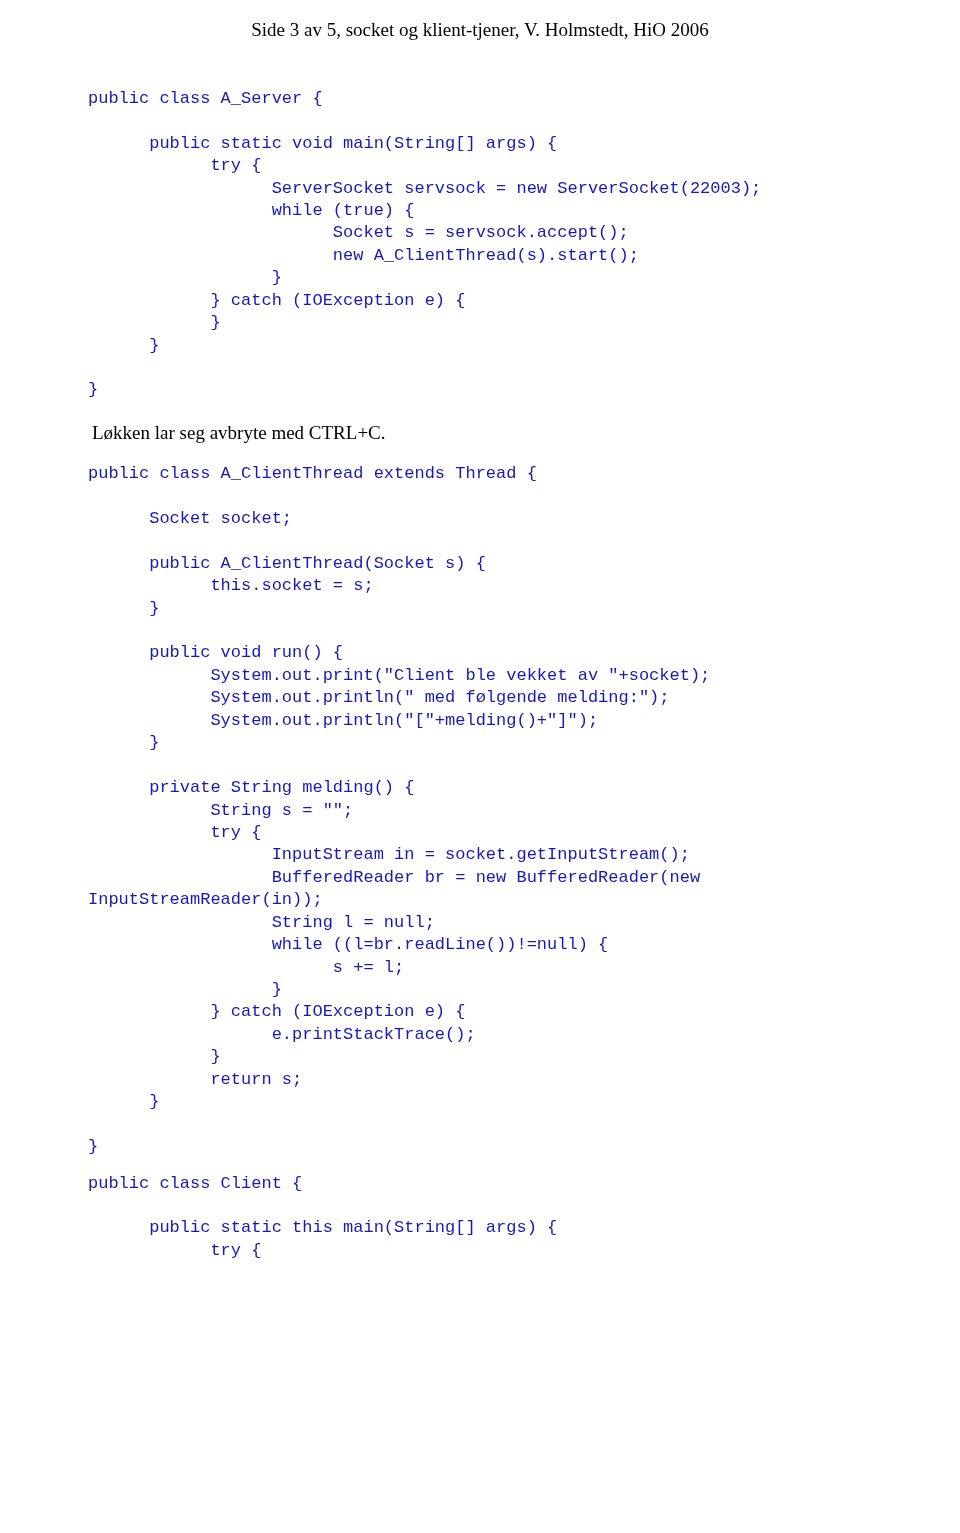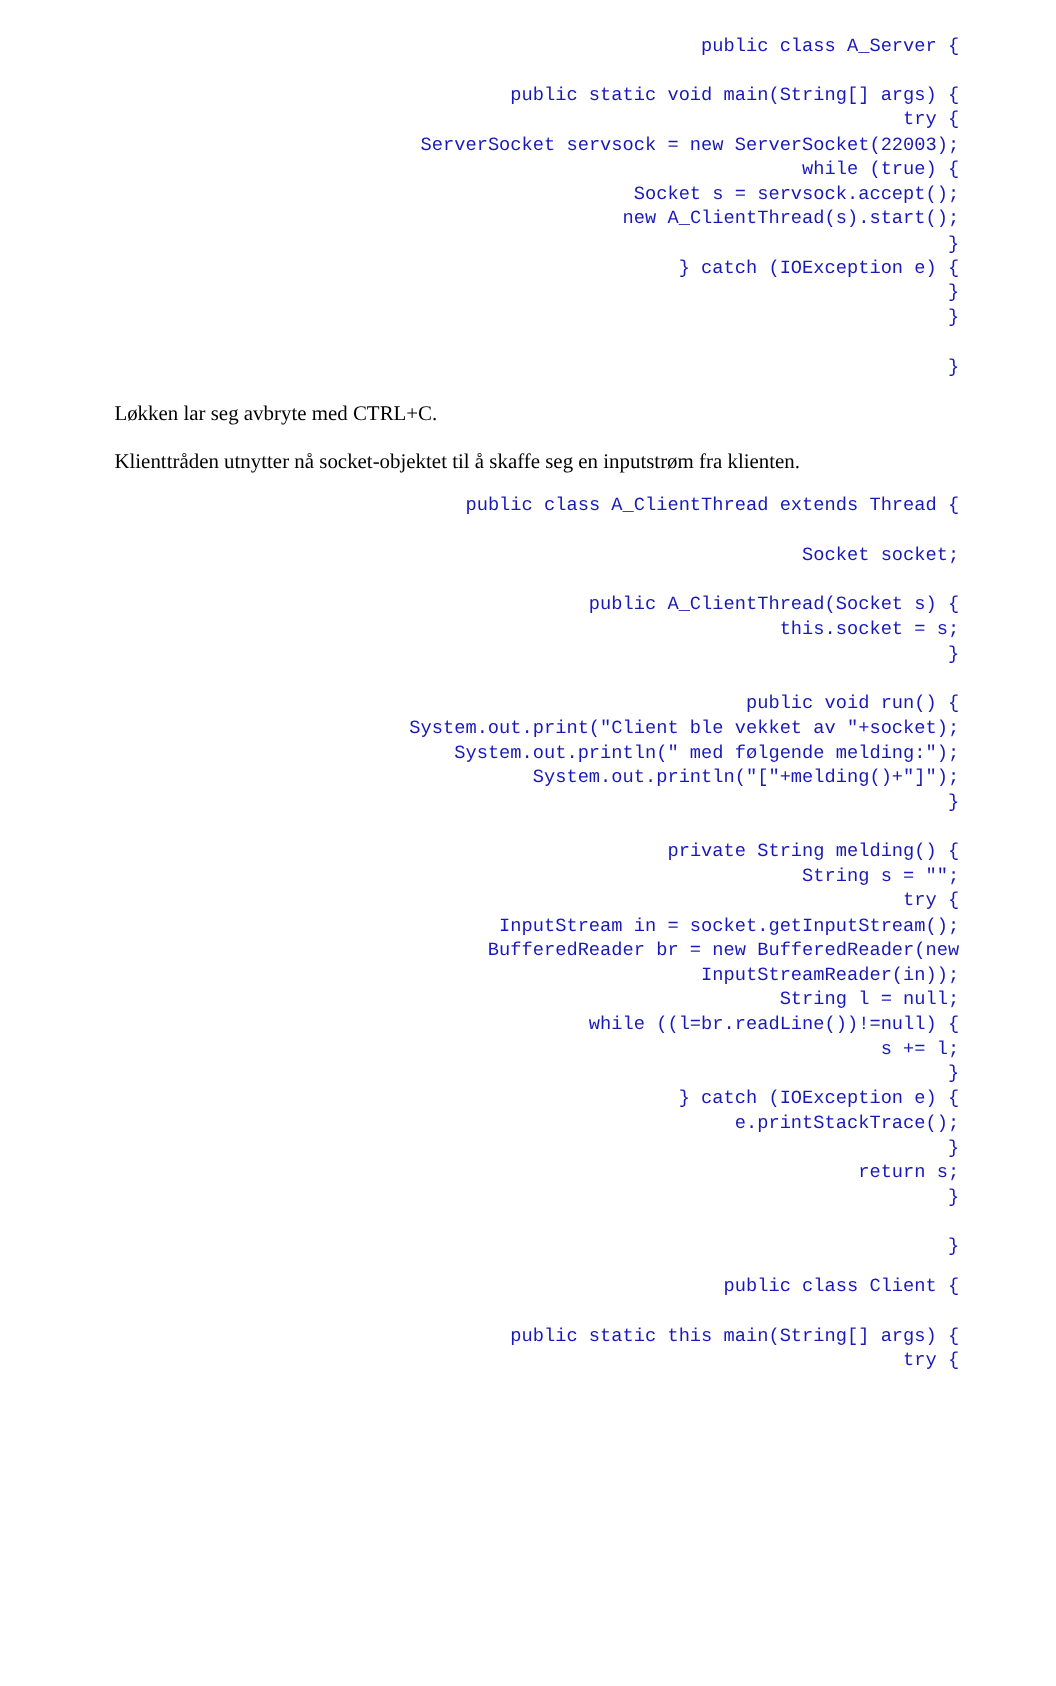--- a/index.html
+++ b/index.html
@@ -17,57 +17,56 @@
   .page {
     padding: 18px 88px 60px 88px;
   }
   .header {
     text-align: center;
     font-size: 19px;
     margin-bottom: 46px;
   }
   .prose {
     font-size: 19px;
-    margin: 18px 16px;
+    margin: 18px 4px;
     line-height: 1.32;
   }
   pre.code {
     font-family: "Courier New", Courier, monospace;
     color: #1818b8;
     font-size: 17px;
     line-height: 1.32;
     white-space: pre;
     margin: 14px 0;
-    text-align: right;
   }
 </style>
 </head>
 <body>
 
 <div class="page">
 
+  <div class="header">Side 3 av 5, socket og klient-tjener, V. Holmstedt, HiO 2006</div>
 
   <pre class="code">public class A_Server {
 
       public static void main(String[] args) {
             try {
                   ServerSocket servsock = new ServerSocket(22003);
                   while (true) {
                         Socket s = servsock.accept();
                         new A_ClientThread(s).start();
                   }
             } catch (IOException e) {
             }
       }
 
 }</pre>
 
   <p class="prose">Løkken lar seg avbryte med CTRL+C.</p>
 
-  <p class="prose">Klienttråden utnytter nå socket-objektet til å skaffe seg en inputstrøm fra klienten.</p>
 
   <pre class="code">public class A_ClientThread extends Thread {
 
       Socket socket;
 
       public A_ClientThread(Socket s) {
             this.socket = s;
       }
 
       public void run() {

